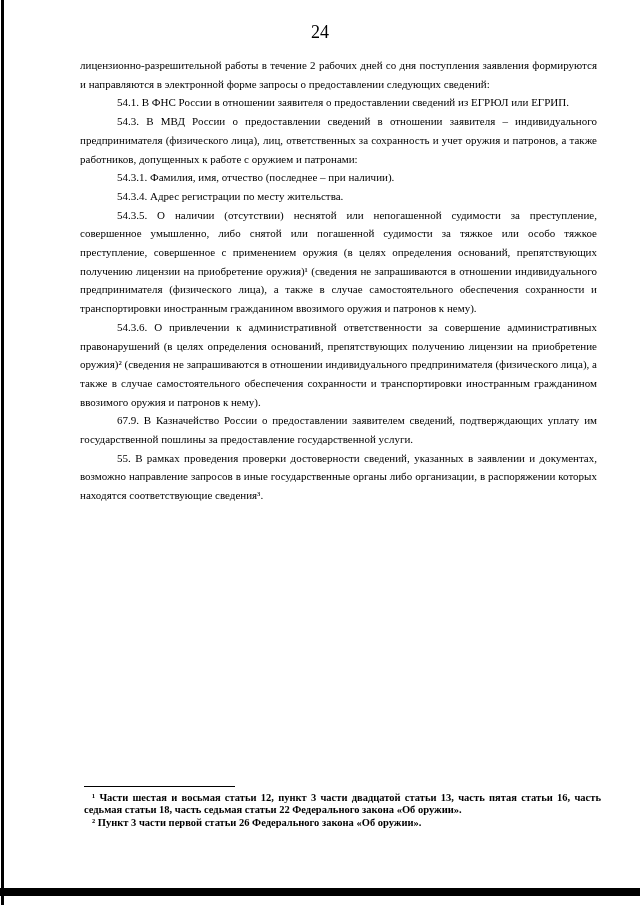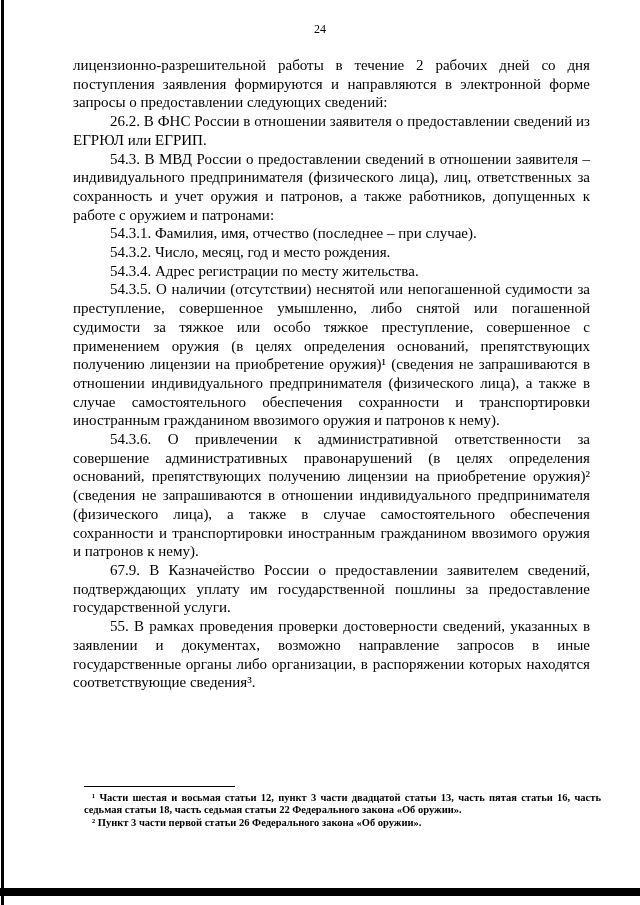--- a/index.html
+++ b/index.html
@@ -12,28 +12,28 @@
     font-family: "Liberation Serif", serif;
     color: #000000;
     overflow: hidden;
   }
   .page-number {
     position: absolute;
     top: 22px;
     left: 0;
     width: 100%;
     text-align: center;
-    font-size: 12px;
+    font-size: 18px;
   }
   .content {
     position: absolute;
     top: 56px;
-    left: 73px;
+    left: 80px;
     width: 517px;
-    font-size: 15px;
+    font-size: 11px;
     line-height: 18.7px;
     text-align: justify;
   }
   .para { text-indent: 37px; }
   .para.first { text-indent: 0; }
   .footnotes {
     position: absolute;
     top: 786px;
     left: 84px;
     width: 517px;
@@ -70,24 +70,23 @@
 
 <div class="page">
 
   <div class="edge-left"></div>
   <div class="edge-bottom"></div>
 
   <div class="page-number">24</div>
 
   <div class="content">
     <p class="para first">лицензионно-разрешительной работы в течение 2 рабочих дней со дня поступления заявления формируются и направляются в электронной форме запросы о предоставлении следующих сведений:</p>
-    <p class="para">26.2. В ФНС России в отношении заявителя о предоставлении сведений из ЕГРЮЛ или ЕГРИП.</p>
+    <p class="para">54.1. В ФНС России в отношении заявителя о предоставлении сведений из ЕГРЮЛ или ЕГРИП.</p>
     <p class="para">54.3. В МВД России о предоставлении сведений в отношении заявителя – индивидуального предпринимателя (физического лица), лиц, ответственных за сохранность и учет оружия и патронов, а также работников, допущенных к работе с оружием и патронами:</p>
-    <p class="para">54.3.1. Фамилия, имя, отчество (последнее – при случае).</p>
-    <p class="para">54.3.2. Число, месяц, год и место рождения.</p>
+    <p class="para">54.3.1. Фамилия, имя, отчество (последнее – при наличии).</p>
     <p class="para">54.3.4. Адрес регистрации по месту жительства.</p>
     <p class="para">54.3.5. О наличии (отсутствии) неснятой или непогашенной судимости за преступление, совершенное умышленно, либо снятой или погашенной судимости за тяжкое или особо тяжкое преступление, совершенное с применением оружия (в целях определения оснований, препятствующих получению лицензии на приобретение оружия)¹ (сведения не запрашиваются в отношении индивидуального предпринимателя (физического лица), а также в случае самостоятельного обеспечения сохранности и транспортировки иностранным гражданином ввозимого оружия и патронов к нему).</p>
     <p class="para">54.3.6. О привлечении к административной ответственности за совершение административных правонарушений (в целях определения оснований, препятствующих получению лицензии на приобретение оружия)² (сведения не запрашиваются в отношении индивидуального предпринимателя (физического лица), а также в случае самостоятельного обеспечения сохранности и транспортировки иностранным гражданином ввозимого оружия и патронов к нему).</p>
     <p class="para">67.9. В Казначейство России о предоставлении заявителем сведений, подтверждающих уплату им государственной пошлины за предоставление государственной услуги.</p>
     <p class="para">55. В рамках проведения проверки достоверности сведений, указанных в заявлении и документах, возможно направление запросов в иные государственные органы либо организации, в распоряжении которых находятся соответствующие сведения³.</p>
   </div>
 
   <div class="footnotes">
     <div class="footnote-rule"></div>
     <p class="footnote">¹ Части шестая и восьмая статьи 12, пункт 3 части двадцатой статьи 13, часть пятая статьи 16, часть седьмая статьи 18, часть седьмая статьи 22 Федерального закона «Об оружии».</p>

